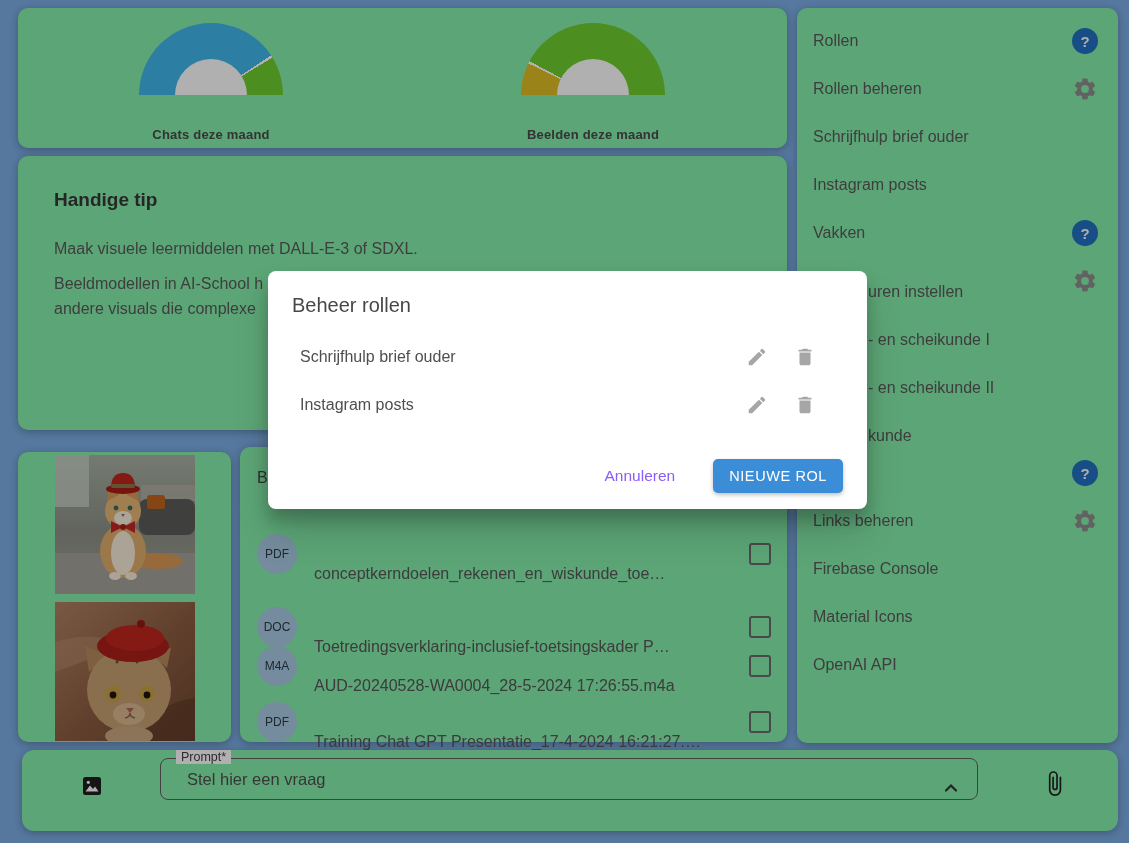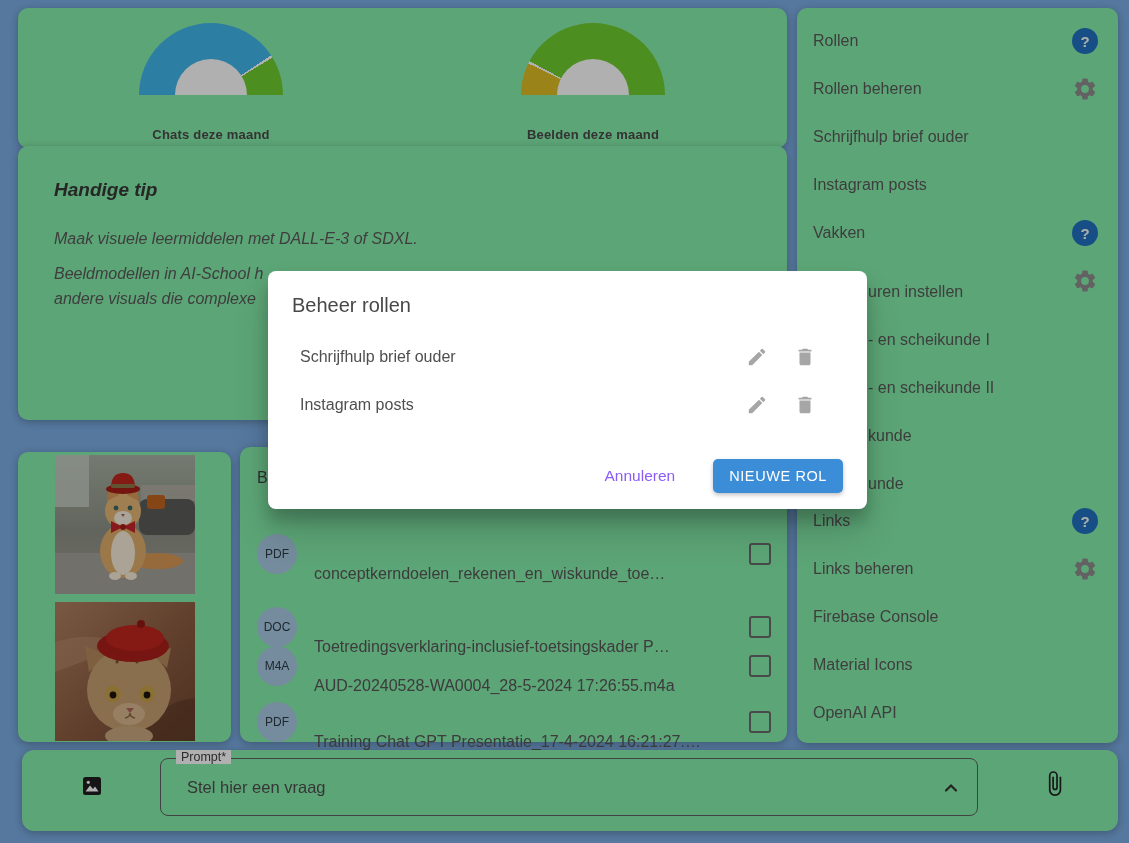--- a/index.html
+++ b/index.html
@@ -9,21 +9,21 @@
 
   
   .card-usage{left:18px;top:8px;width:769px;height:140px;}
   .gauge-wrap{position:absolute;top:15px;width:144px;text-align:center;}
   .gauge-wrap.g0{left:121px;} .gauge-wrap.g1{left:503px;}
   .gauge{position:relative;width:144px;height:72px;border-radius:144px 144px 0 0;}
   .gauge .hole{position:absolute;left:36px;bottom:0;width:72px;height:36px;background:#fff;border-radius:72px 72px 0 0;}
   .gauge-label{margin-top:32px;font-size:13px;font-weight:bold;color:#4a4a4a;letter-spacing:.2px;}
 
   
-  .card-tip{left:18px;top:146px;width:769px;height:274px;font-style:italic;}
+  .card-tip{left:18px;top:156px;width:769px;height:274px;}
   .tip-title{position:absolute;left:36px;top:33px;font-size:19px;font-weight:bold;color:#383838;}
   .tip-line{position:absolute;left:36px;font-size:16px;color:#5a5a5a;white-space:nowrap;}
   .tip-l1{top:84px;} .tip-l2{top:119px;} .tip-l3{top:144px;}
 
   
   .card-images{left:18px;top:452px;width:213px;height:290px;}
   .thumb{position:absolute;left:37px;width:140px;height:139px;overflow:hidden;}
   .thumb svg{display:block;width:140px;height:140px;}
   .thumb.t0{top:3px;} .thumb.t1{top:150px;}
 
@@ -44,21 +44,21 @@
   .sb-row .lbl{white-space:nowrap;}
   .sb-row .lbl.offset{margin-left:55px;margin-top:22px;}
   .sb-ico{margin-left:auto;flex:0 0 auto;display:flex;align-items:center;justify-content:center;}
   .help-badge{width:26px;height:26px;border-radius:50%;background:#2272c3;color:#fff;font-weight:bold;font-size:15px;
               display:flex;align-items:center;justify-content:center;}
   .gear svg{width:26px;height:26px;fill:#8f8f8f;}
 
   
   .card-prompt{left:22px;top:750px;width:1096px;height:81px;border-radius:12px;}
   .img-btn{position:absolute;left:58px;top:24px;width:24px;height:24px;}
-  .prompt-field{position:absolute;left:138px;top:8px;width:818px;height:58px;border:1.5px solid #5f5f5f;border-radius:8px;box-sizing:border-box;padding-left:13px;}
+  .prompt-field{position:absolute;left:138px;top:8px;width:818px;height:42px;border:1.5px solid #5f5f5f;border-radius:8px;box-sizing:border-box;padding-left:13px;}
   .prompt-label{position:absolute;left:15px;top:-9px;background:#fff;padding:0 5px;font-size:12.5px;color:#3f3f3f;}
   .prompt-input{position:absolute;inset:0;border:none;outline:none;background:transparent;font-family:"Liberation Sans",sans-serif;
                 font-size:16.5px;color:#555;padding:0 50px 0 26px;width:100%;height:100%;box-sizing:border-box;}
   .prompt-input::placeholder{color:#4f4f4f;opacity:1;}
   .chevron-btn{position:absolute;right:14px;top:17px;width:24px;height:24px;}
   .clip-btn{position:absolute;left:1019px;top:20px;width:27px;height:27px;}
 
   
   .backdrop{position:absolute;inset:0;background:rgba(0,0,0,0.31);z-index:40;}
   .dialog{position:absolute;left:268px;top:271px;width:599px;height:238px;background:#fff;border-radius:8px;z-index:50;
@@ -230,23 +230,20 @@
       <div class="sb-row">
         <span class="lbl offset">- en scheikunde I</span>
       </div>
       <div class="sb-row">
         <span class="lbl offset">- en scheikunde II</span>
       </div>
       <div class="sb-row">
         <span class="lbl offset">kunde</span>
       </div>
       <div class="sb-row">
-        <span class="lbl offset">unde</span>
-      </div>
-      <div class="sb-row">
         <span class="lbl">Links</span>
         <span class="sb-ico help-badge">?</span>
       </div>
       <div class="sb-row">
         <span class="lbl">Links beheren</span>
         <span class="sb-ico gear">
             <svg viewBox="0 0 24 24">
               <path d="M19.14 12.94c.04-.3.06-.61.06-.94 0-.32-.02-.64-.07-.94l2.03-1.58a.49.49 0 0 0 .12-.61l-1.92-3.32a.488.488 0 0 0-.59-.22l-2.39.96c-.5-.38-1.03-.7-1.62-.94l-.36-2.54a.484.484 0 0 0-.48-.41h-3.84c-.24 0-.43.17-.47.41l-.36 2.54c-.59.24-1.13.57-1.62.94l-2.39-.96c-.22-.08-.47 0-.59.22L2.74 8.87c-.12.21-.08.47.12.61l2.03 1.58c-.05.3-.09.63-.09.94s.02.64.07.94l-2.03 1.58a.49.49 0 0 0-.12.61l1.92 3.32c.12.22.37.29.59.22l2.39-.96c.5.38 1.03.7 1.62.94l.36 2.54c.05.24.24.41.48.41h3.84c.24 0 .44-.17.47-.41l.36-2.54c.59-.24 1.13-.56 1.62-.94l2.39.96c.22.08.47 0 .59-.22l1.92-3.32a.49.49 0 0 0-.12-.61l-2.01-1.58zM12 15.6A3.6 3.6 0 1 1 12 8.4a3.6 3.6 0 0 1 0 7.2z"></path>
             </svg>
           </span>

